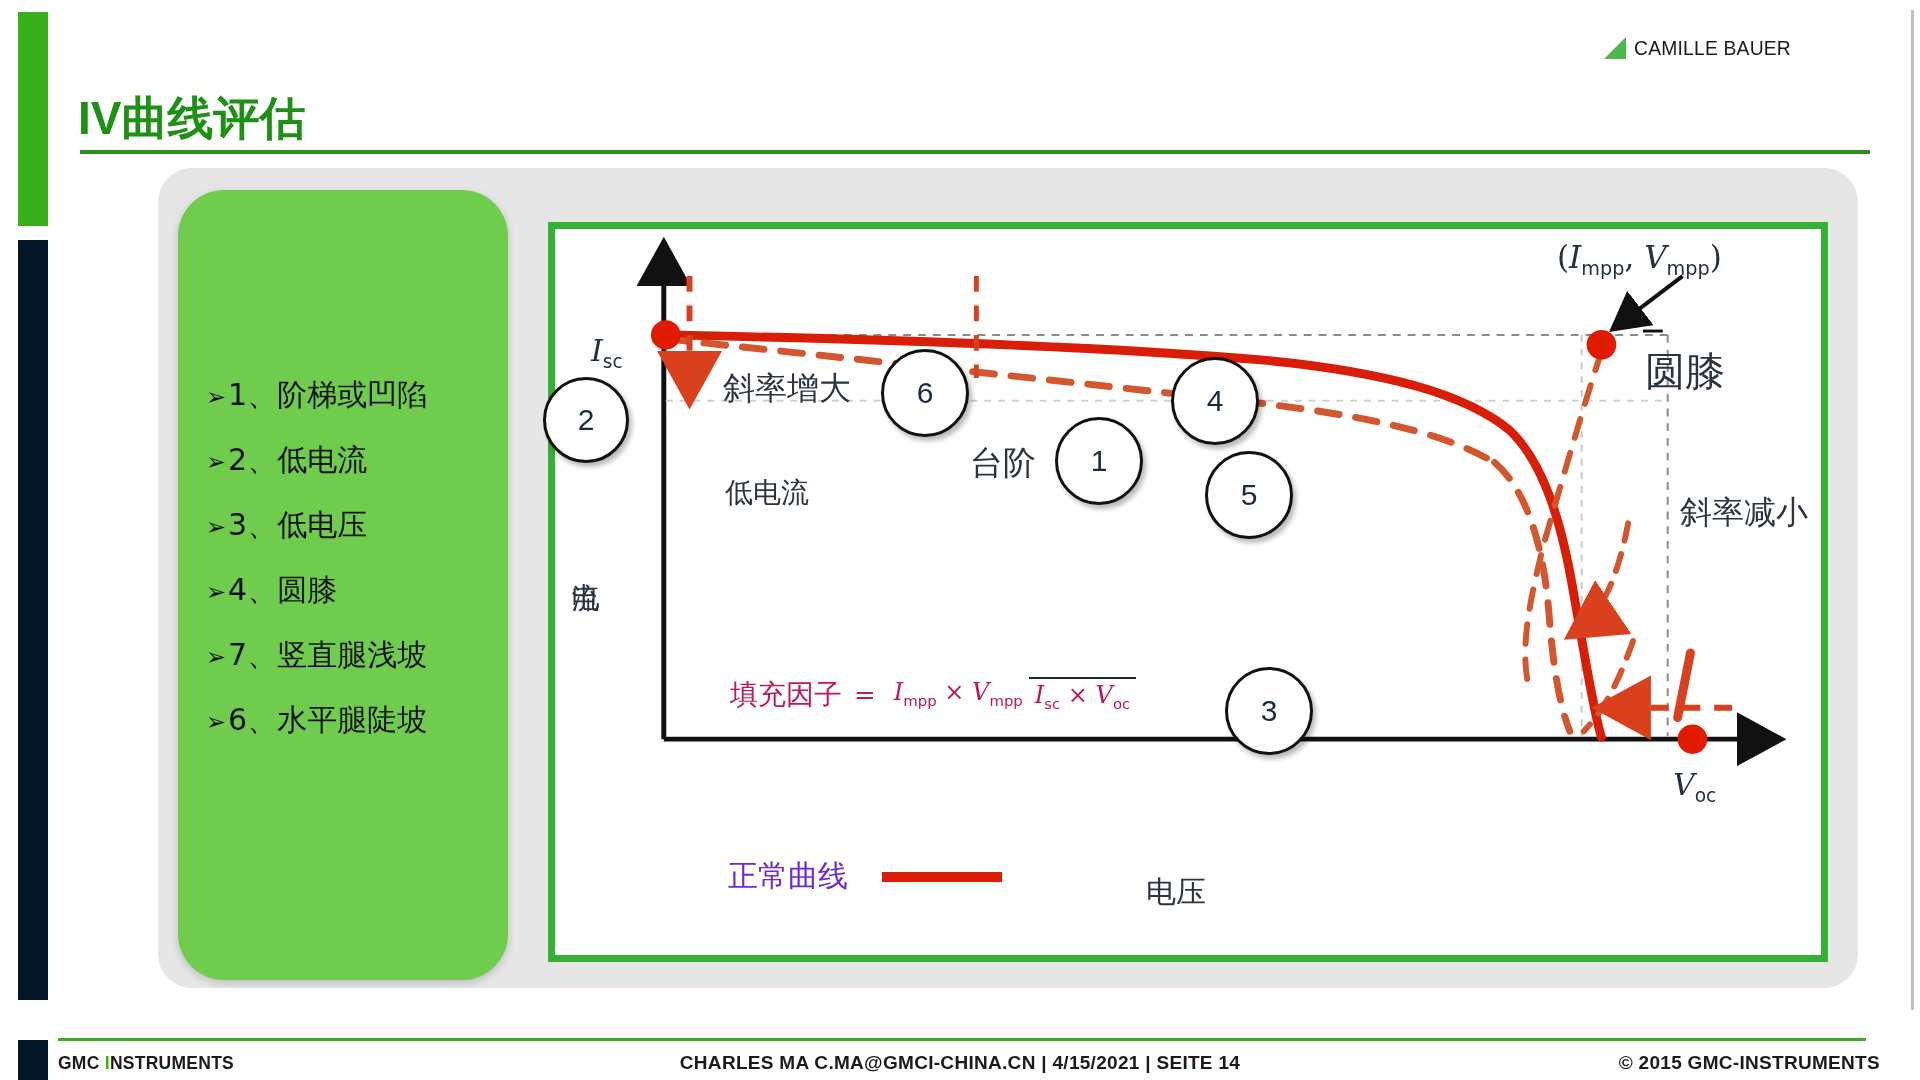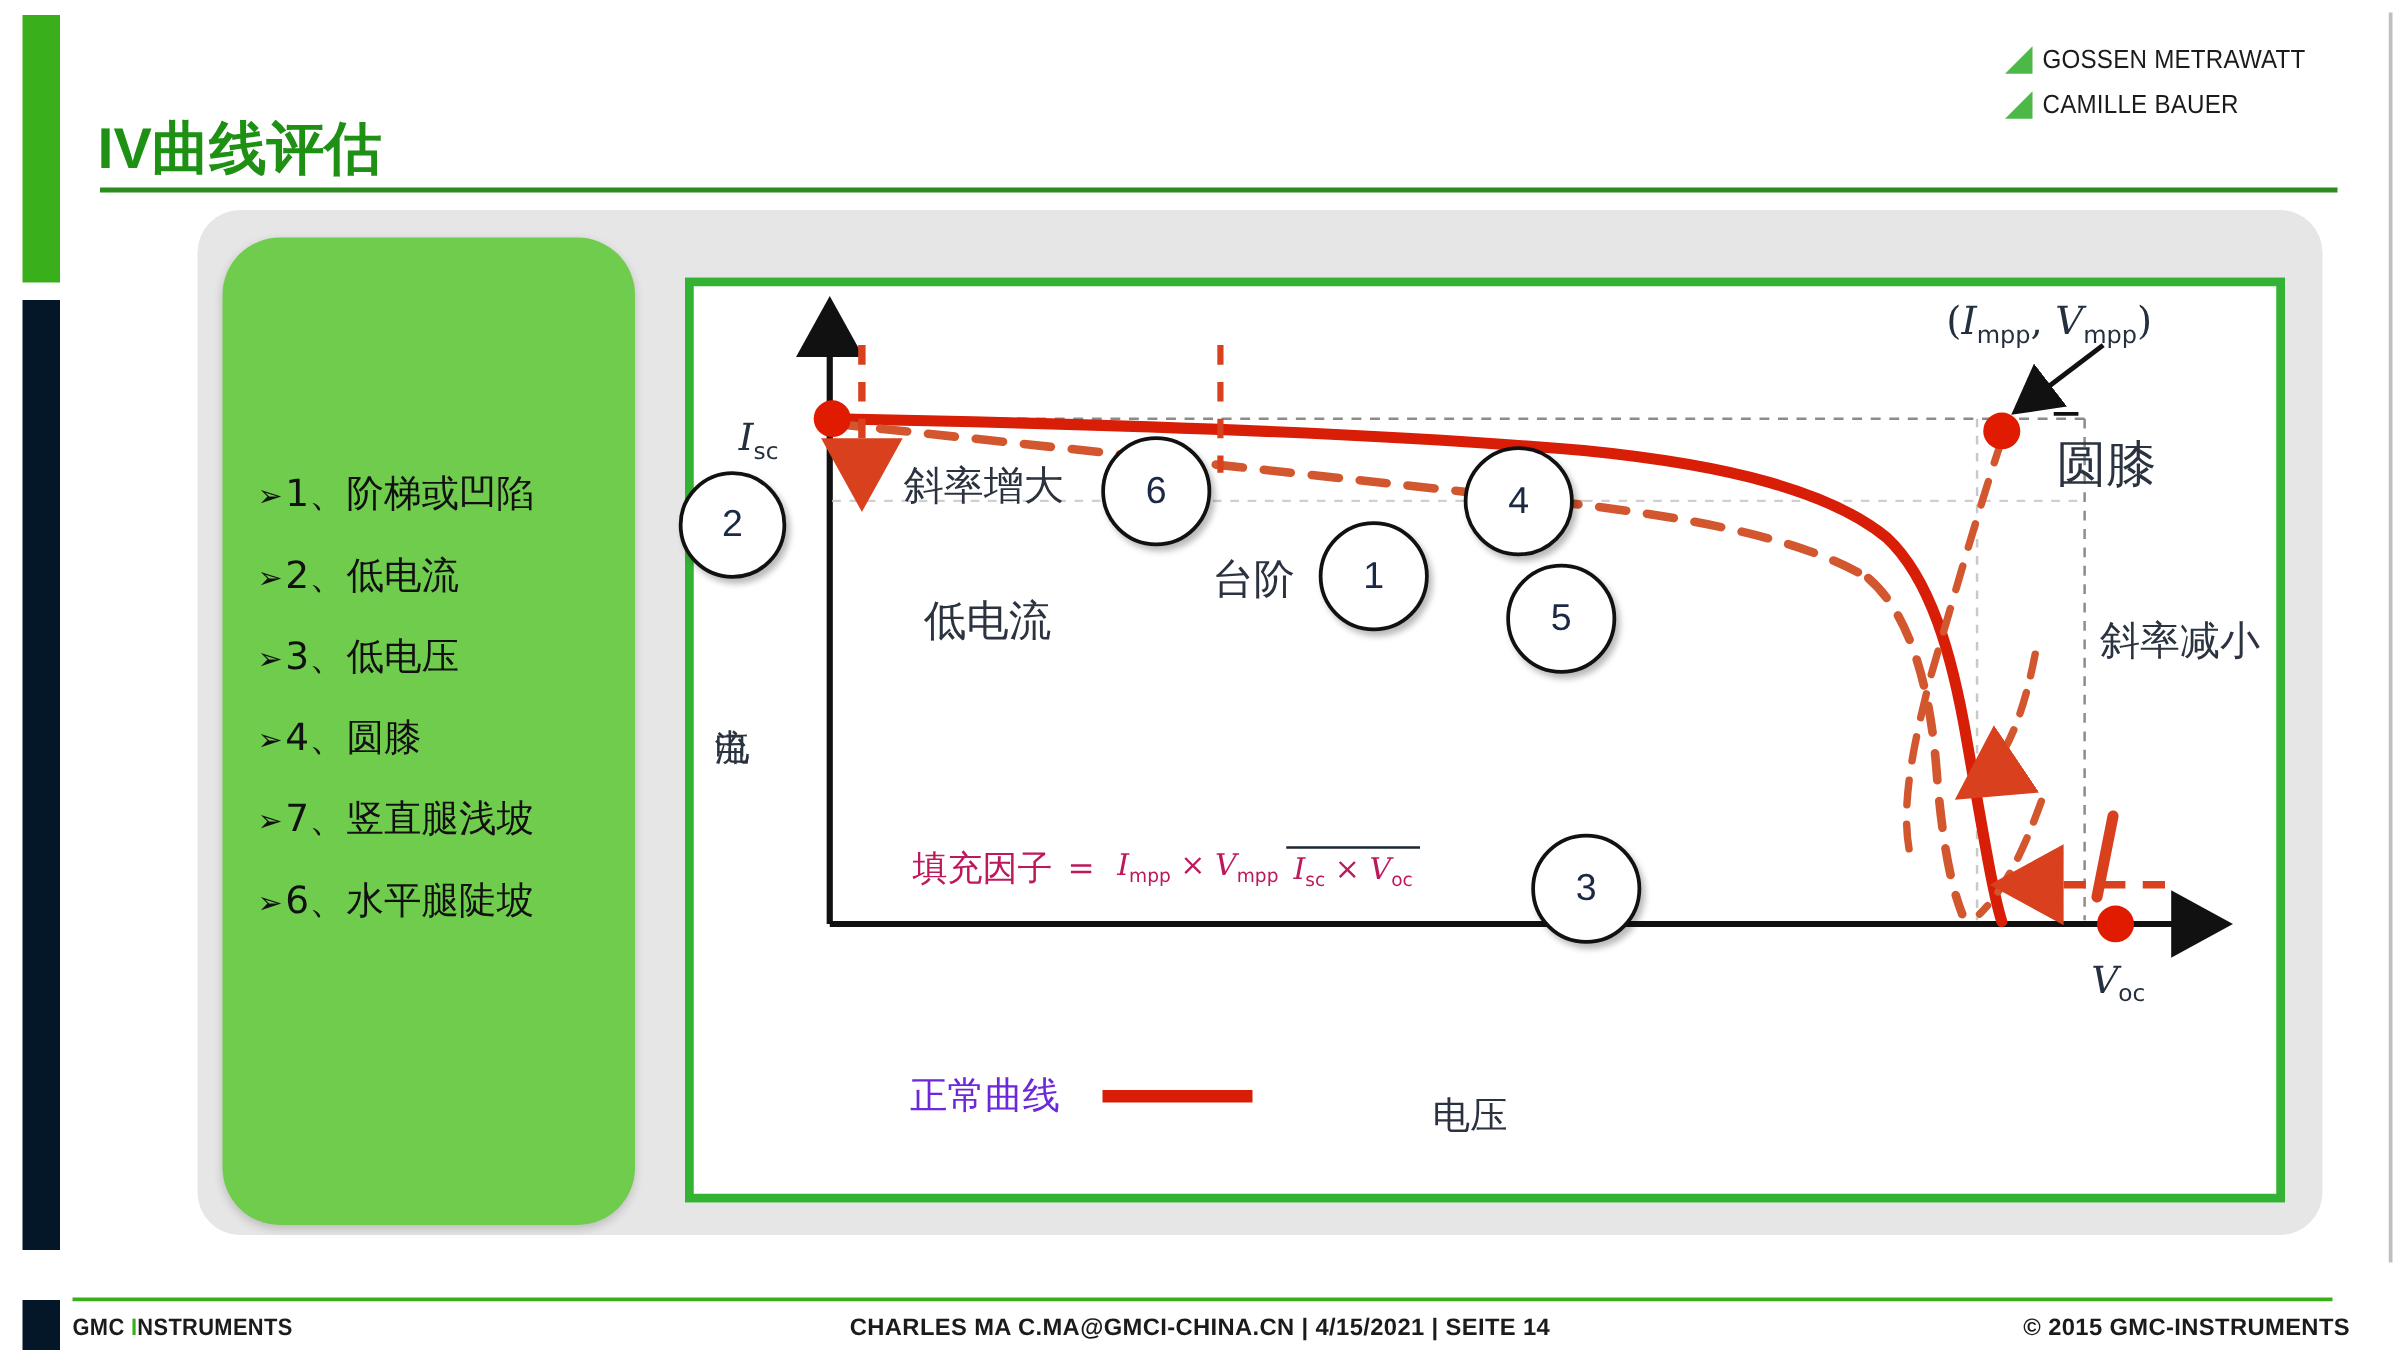--- a/index.html
+++ b/index.html
@@ -91,26 +91,20 @@
 <div class="edge-right"></div>
 
 <div class="title">IV曲线评估</div>
 <div class="title-rule"></div>
 
 <div class="logo-block">
   <div class="logo-row">
     <svg class="logo-tri" viewBox="0 0 26 26">
       <polygon points="2,24 24,24 24,2" fill="#4cb848"></polygon>
     </svg>
-    <span class="logo-text">GOSSEN METRAWATT</span>
-  </div>
-  <div class="logo-row">
-    <svg class="logo-tri" viewBox="0 0 26 26">
-      <polygon points="2,24 24,24 24,2" fill="#4cb848"></polygon>
-    </svg>
     <span class="logo-text">CAMILLE BAUER</span>
   </div>
 </div>
 
 <div class="plate"></div>
 
 <div class="card">
   <div class="card-list">
     <div class="li">
       <span class="bullet">➢</span>
@@ -191,21 +185,21 @@
 
   <div class="clbl" style="left:1118px;top:538px;font-size:30px;">
     <span class="ital">V</span><span class="sub">oc</span>
   </div>
 
   <div class="clbl" style="left:1002px;top:10px;font-size:31px;">
     <span>(</span><span class="ital">I</span><span class="sub">mpp</span><span>,</span>&nbsp;<span class="ital">V</span><span class="sub">mpp</span><span>)</span>
   </div>
 
   <div class="clbl cn" style="left:1090px;top:115px;font-size:40px;">圆膝</div>
-  <div class="clbl cn" style="left:184px;top:245px;font-size:34px;">低电流</div>
+  <div class="clbl cn" style="left:170px;top:245px;font-size:28px;">低电流</div>
   <div class="clbl cn" style="left:168px;top:138px;font-size:32px;">斜率增大</div>
   <div class="clbl cn" style="left:415px;top:212px;font-size:33px;">台阶</div>
   <div class="clbl cn" style="left:1125px;top:262px;font-size:32px;">斜率减小</div>
 
   <div class="badge" style="left:-12px;top:148px;width:80px;height:80px;">2</div>
   <div class="badge" style="left:326px;top:120px;width:82px;height:82px;">6</div>
   <div class="badge" style="left:500px;top:188px;width:82px;height:82px;">1</div>
   <div class="badge" style="left:616px;top:128px;width:82px;height:82px;">4</div>
   <div class="badge" style="left:650px;top:222px;width:82px;height:82px;">5</div>
   <div class="badge" style="left:670px;top:438px;width:82px;height:82px;">3</div>

